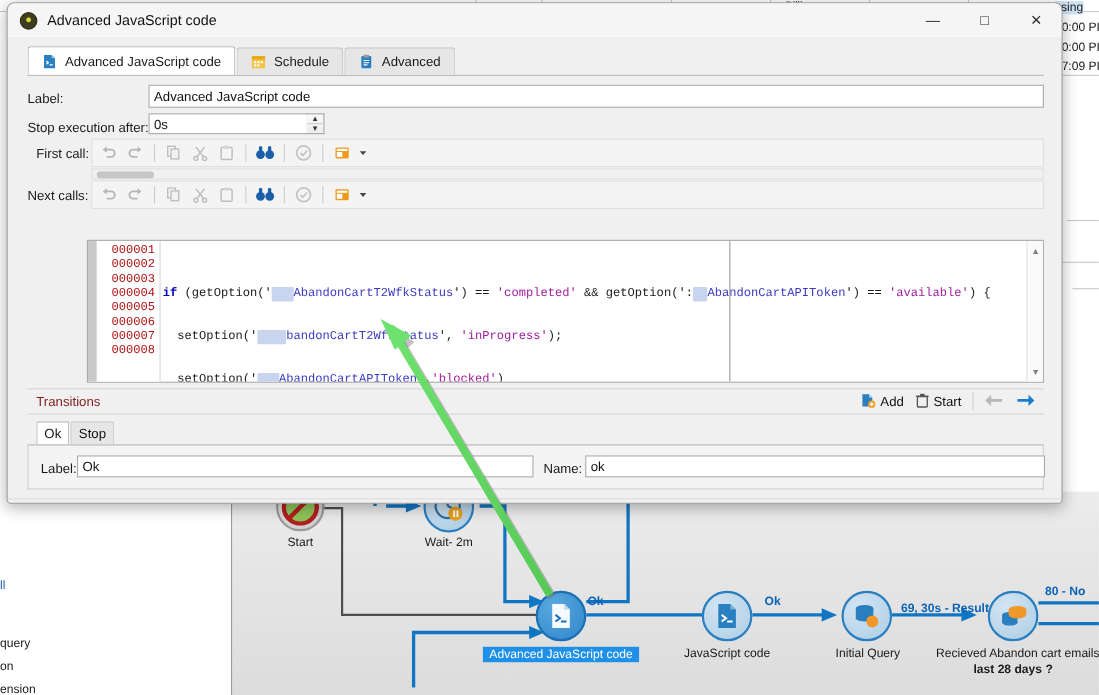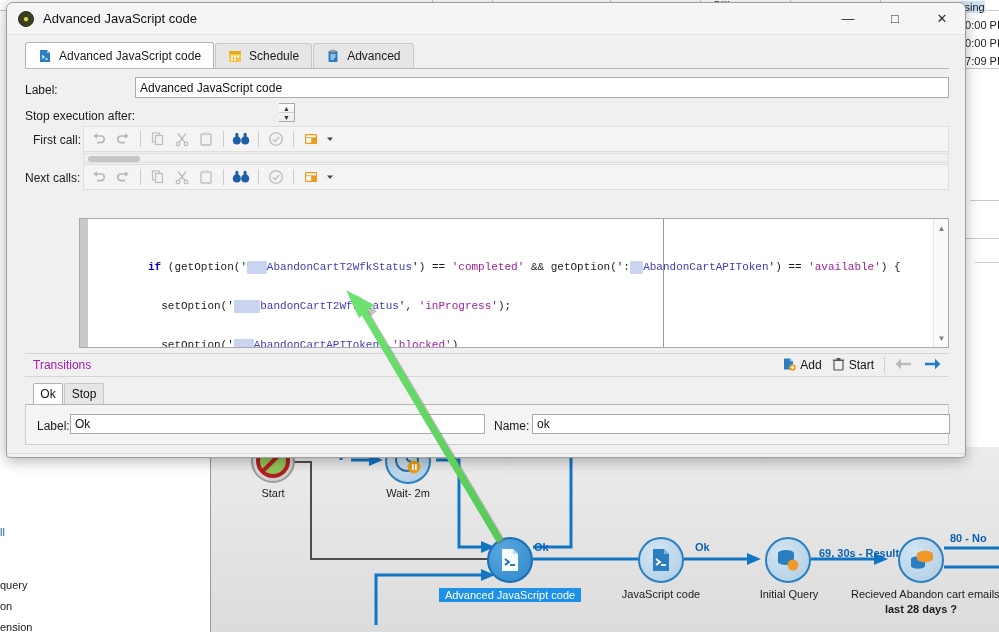--- a/index.html
+++ b/index.html
@@ -243,21 +243,21 @@
 
   
   #trans-header {
     position: absolute;
     background: #f0f0f0;
     border-top: 1px solid #d5d5d5;
     border-bottom: 1px solid #d5d5d5;
     display: flex; align-items: center;
   }
   #trans-title {
-    color: #a21caf; font-size: 12px; margin-left: 8px;
+    color: #7f1d1d; font-size: 12px; margin-left: 8px;
   }
   .hdr-btn {
     display: flex; align-items: center; gap: 4px;
     font-size: 12px; color: #111;
   }
   .subtab {
     position: absolute; height: 21px;
     border: 1px solid #c8c8c8; border-bottom: none;
     background: #e6e6e6; font-size: 12px; color: #111;
     display: flex; align-items: center; justify-content: center;
@@ -465,20 +465,21 @@
           </svg>
         </span>
         <span>Advanced</span>
       </div>
     </div>
 
     <div class="form-label" style="left:18px;top:48px;">Label:</div>
     <input class="txtinput" style="left: 128px; top: 42px; width: 814px; height: 21px;" value="Advanced JavaScript code">
 
     <div class="form-label" style="left:18px;top:74px;">Stop execution after:</div>
+    <input class="txtinput" style="left: 128px; top: 68px; width: 145px; height: 19px;" value="0s">
     <div class="spin" style="left:272px;top:68px;">
       <div>▲</div>
       <div>▼</div>
     </div>
 
     <div class="form-label" style="left:26px;top:98px;">First call:</div>
     <div class="toolbar" style="left:76px;top:91px;width:866px;">
       <div class="tb-btn">
         <svg width="16" height="16" viewBox="0 0 16 16">
             <path d="M5 5 H10 a3.3 3.3 0 0 1 0 6.6 H6" stroke="#b6b6b6" stroke-width="1.7" fill="none"></path>
@@ -611,20 +612,32 @@
       </div>
       <div class="tb-btn" style="width:12px;">
         <svg width="8" height="8" viewBox="0 0 8 8">
             <polygon points="1,2.5 7,2.5 4,6" fill="#444"></polygon>
           </svg>
       </div>
     </div>
 
     <div id="editor" style="left:72px;top:183px;width:870px;height:130px;">
       <div id="gutter-shade"></div>
+      <div id="gutter">
+        <div style="padding-top:3px;">
+          <div class="lineno">000001</div>
+          <div class="lineno">000002</div>
+          <div class="lineno">000003</div>
+          <div class="lineno">000004</div>
+          <div class="lineno">000005</div>
+          <div class="lineno">000006</div>
+          <div class="lineno">000007</div>
+          <div class="lineno">000008</div>
+        </div>
+      </div>
 
       <div id="code">
         <div id="code-caret-col" style="left:515px;"></div>
         <div class="ln"><span class="k">if</span><span class="p"> (getOption('</span><span class="mask">___</span><span class="p" style="color:#3b3bbf;">AbandonCartT2WfkStatus</span><span class="p">') == </span><span class="s">'completed'</span><span class="p"> &amp;&amp; getOption(':</span><span class="mask">__</span><span class="p" style="color:#3b3bbf;">AbandonCartAPIToken</span><span class="p">') == </span><span class="s">'available'</span><span class="p">) {</span></div>
         <div class="ln"><span class="p">  setOption('</span><span class="mask">____</span><span class="p" style="color:#3b3bbf;">bandonCartT2WfkStatus</span><span class="p">', </span><span class="s">'inProgress'</span><span class="p">);</span></div>
         <div class="ln"><span class="p">  setOption('</span><span class="mask">___</span><span class="p" style="color:#3b3bbf;">AbandonCartAPIToken</span><span class="p">',</span><span class="s">'blocked'</span><span class="p">)</span></div>
         
         
         
         

